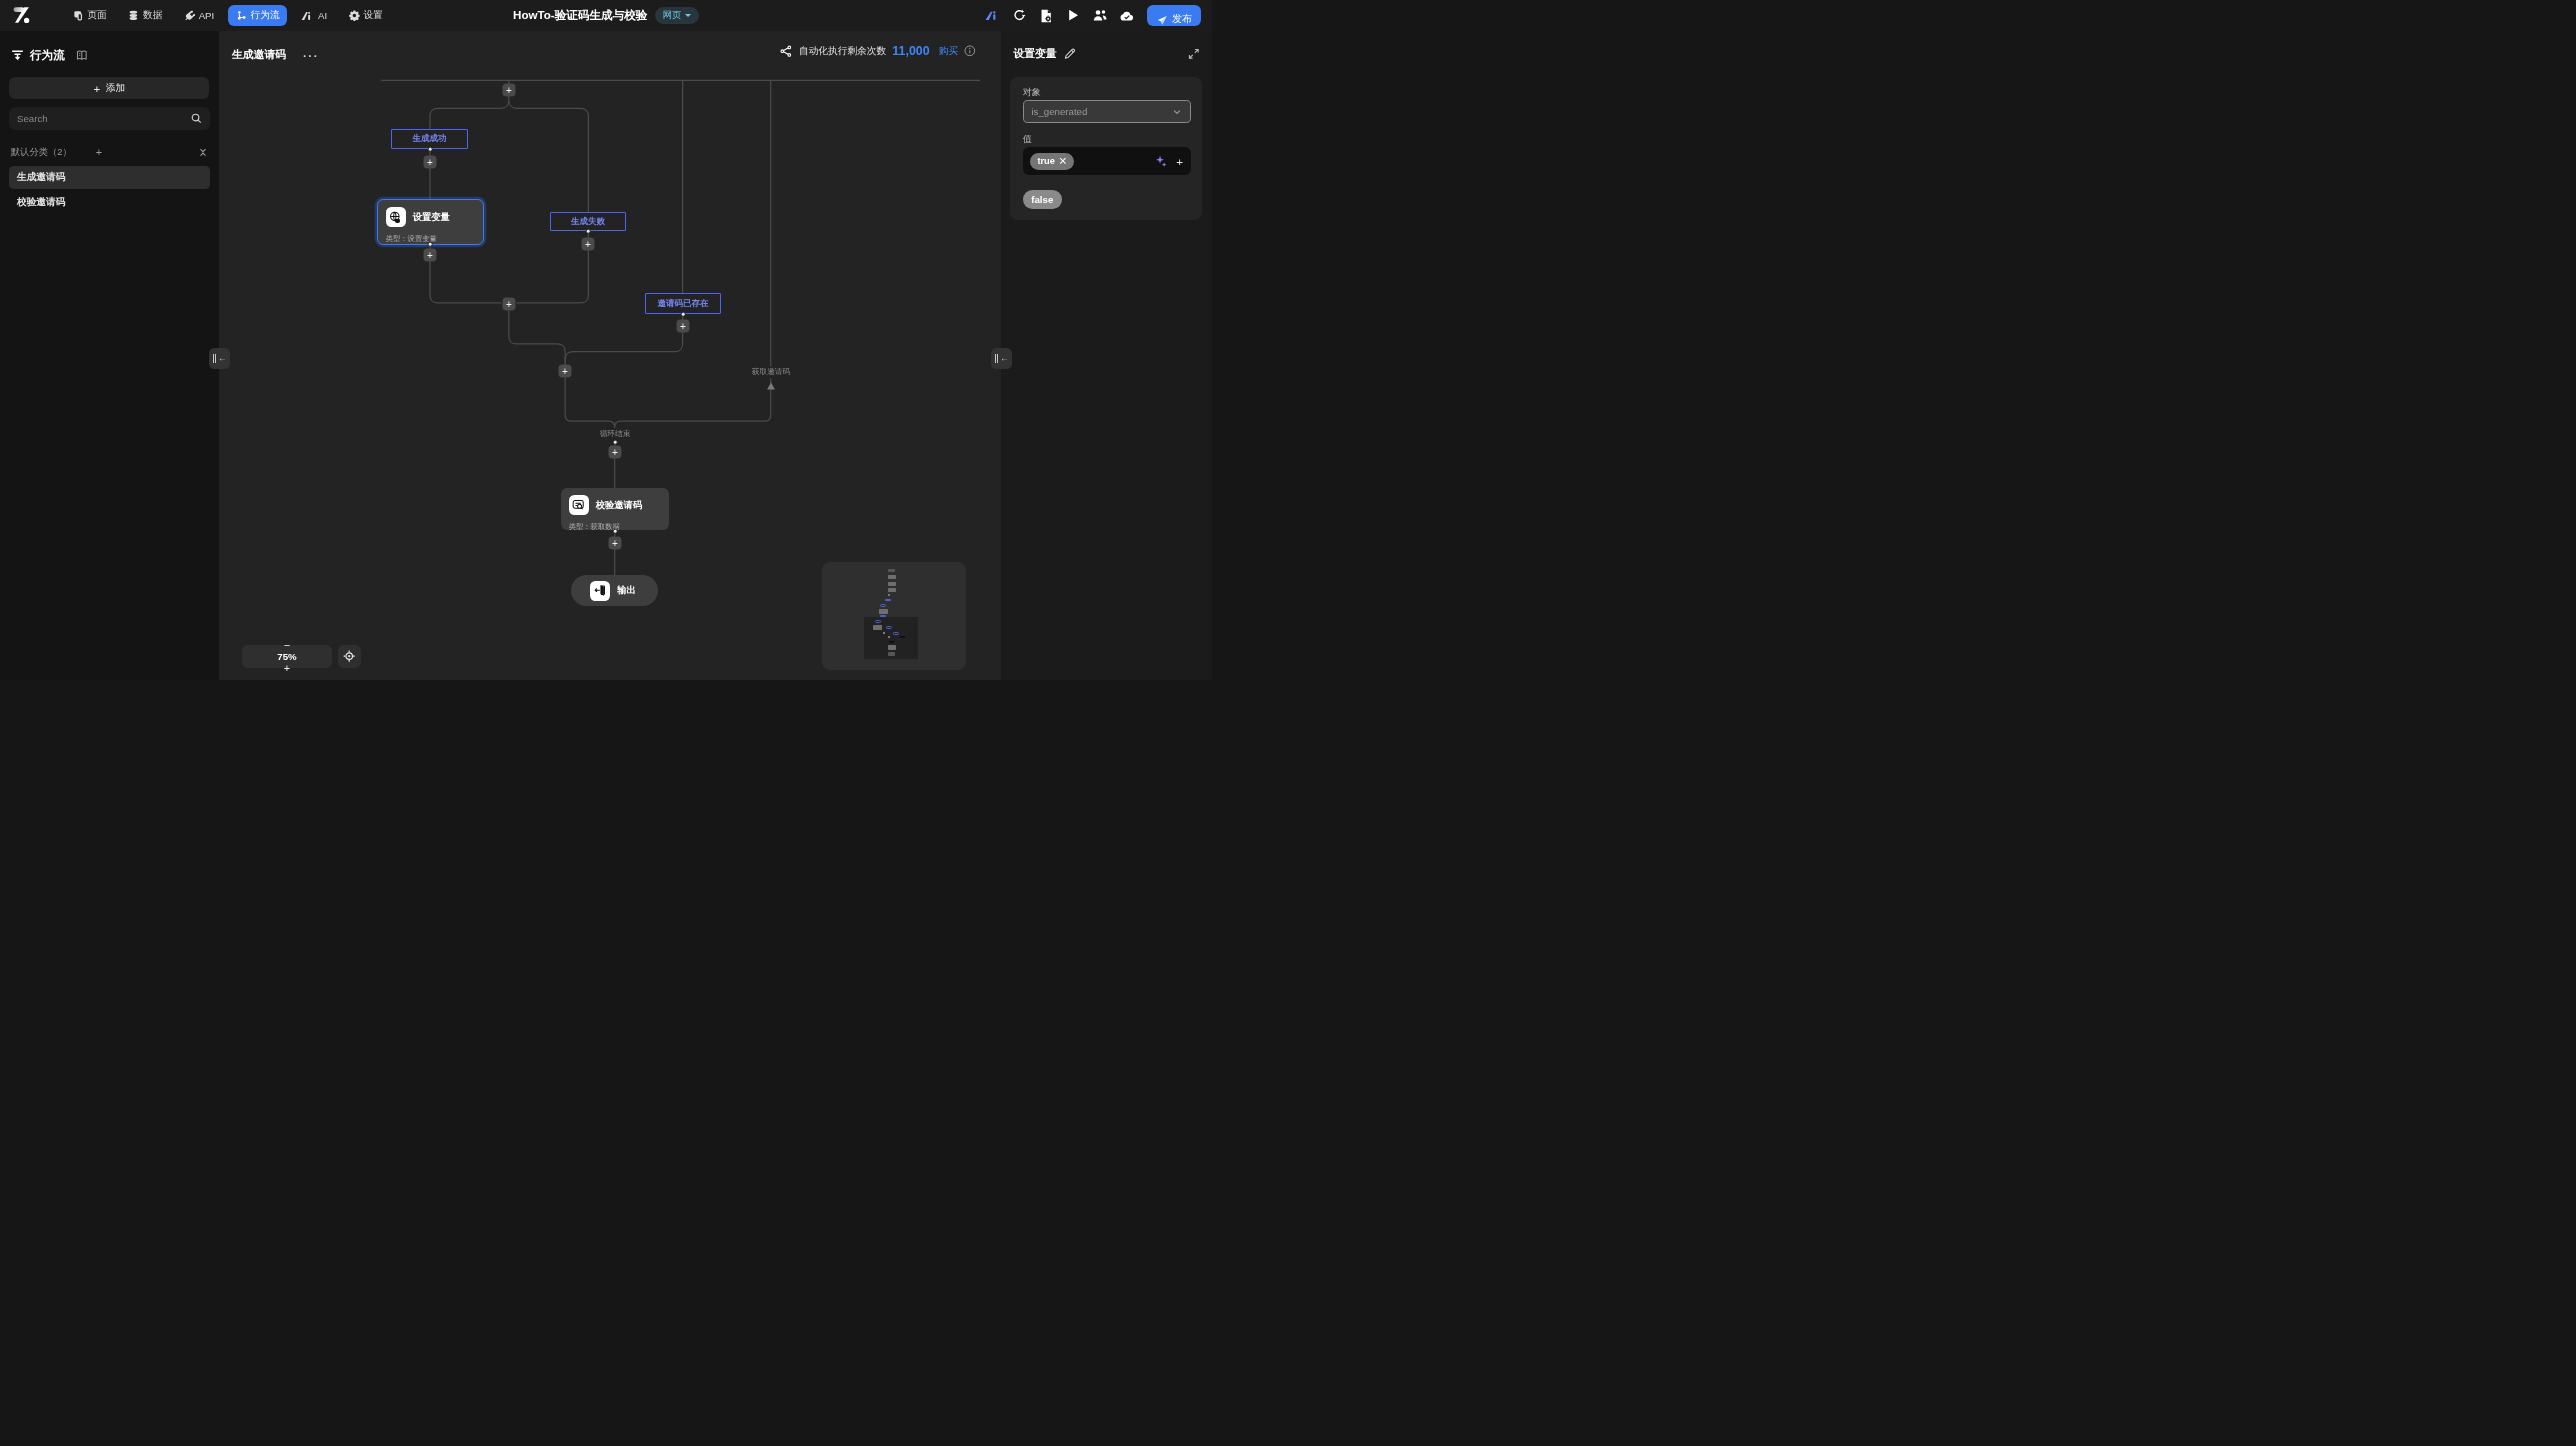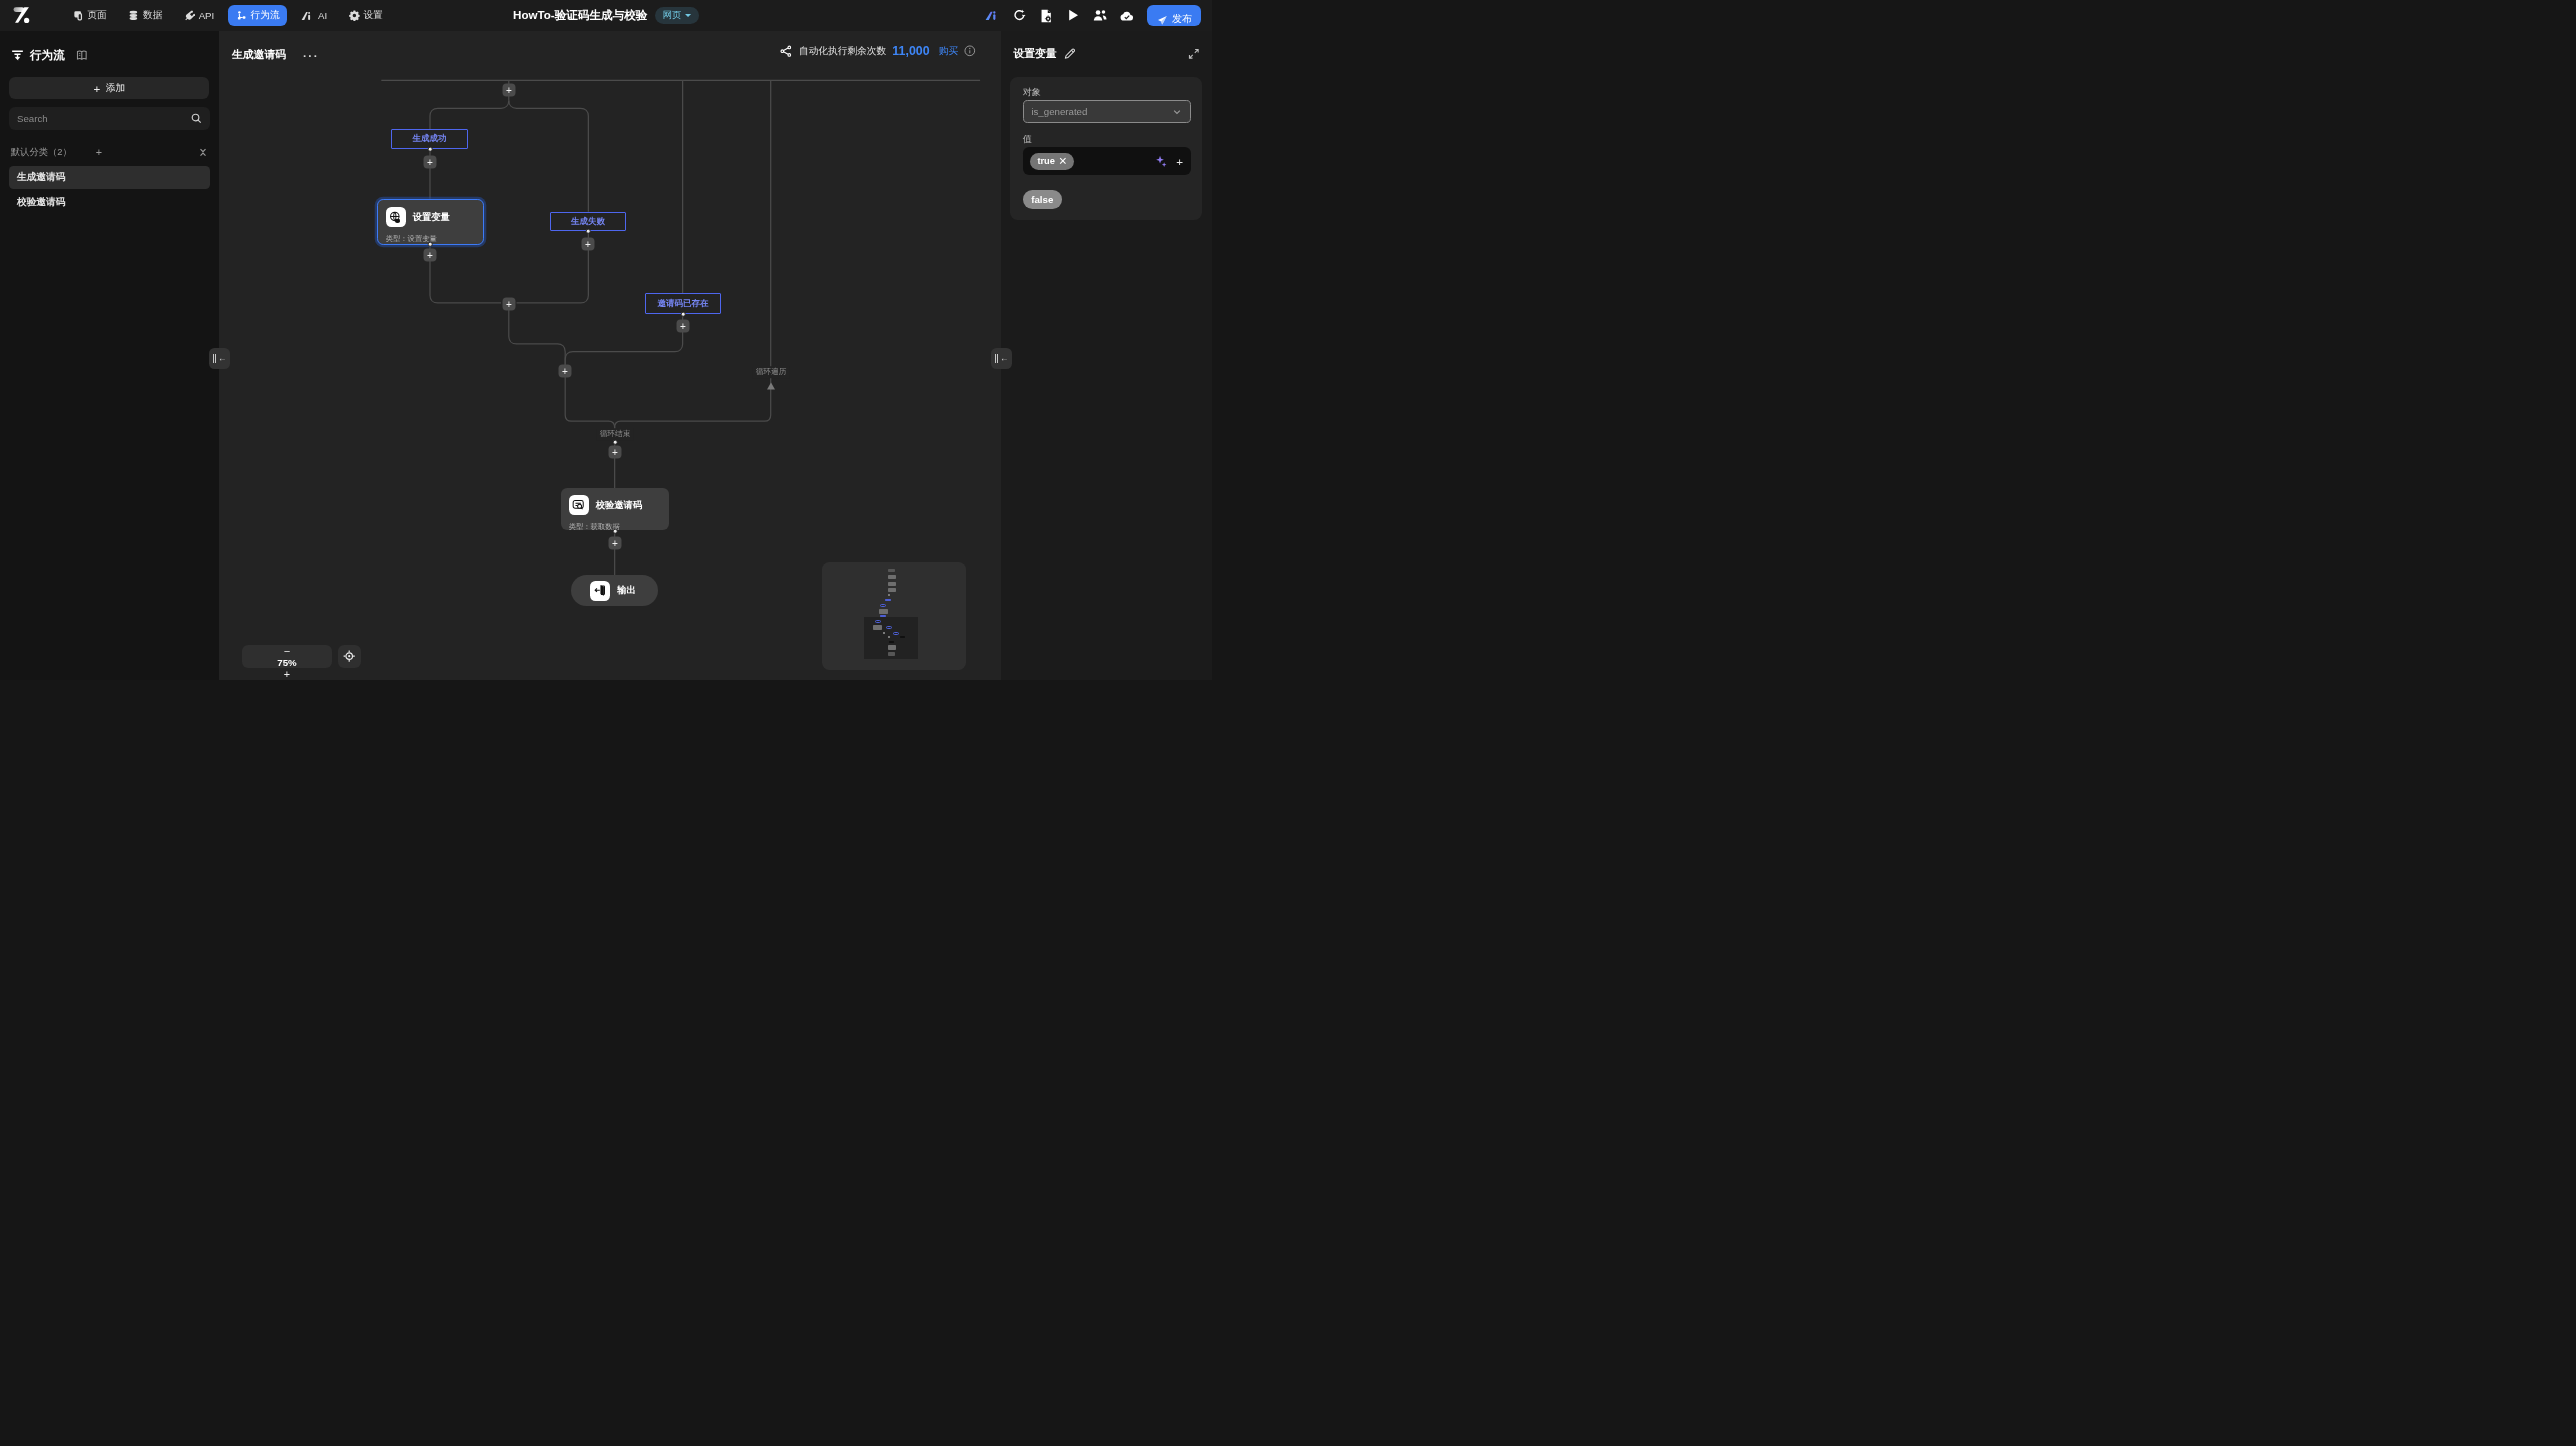--- a/index.html
+++ b/index.html
@@ -80,21 +80,21 @@
     z-index:4; cursor:pointer; }
   .plus::before { content:"+"; color:#f0f0f0; font-size:10px; line-height:1; }
   .cdot { position:absolute; width:4.6px; height:4.6px; background:#ececec; border:1.5px solid #262626;
     border-radius:50%; transform:translate(-50%,-50%); z-index:4; }
   .edge-label { position:absolute; transform:translate(-50%,-50%); background:#232323; color:#8d8d8d;
     font-size:7.7px; padding:0.8px 3.1px; z-index:3; white-space:nowrap; }
   .arrow-up { position:absolute; width:0; height:0; transform:translate(-50%,-50%);
     border-left:4.6px solid transparent; border-right:4.6px solid transparent; border-bottom:7px solid #7a7a7a; z-index:3; }
 
   .zoombar { position:absolute; left:23px; top:614px; width:90px; height:23px; background:#2f2f2f;
-    border-radius:6.2px; display:flex; align-items:center; justify-content:space-between; padding:0 9.3px; z-index:6;flex-direction:column; }
+    border-radius:6.2px; display:flex; align-items:center; justify-content:center; padding:0 9.3px; z-index:6;flex-direction:column; }
   .zminus, .zplus { color:#efefef; cursor:pointer; font-size:10.8px; width:10.8px; text-align:center; }
   .zminus::before { content:"−"; } .zplus::before { content:"+"; }
   .zlevel { color:#fff; font-size:9.7px; font-weight:bold; }
   .locate-btn { position:absolute; left:119px; top:614px; width:23px; height:23px; background:#2f2f2f;
     border-radius:6.2px; display:flex; align-items:center; justify-content:center; cursor:pointer; z-index:6; }
 
   .minimap { position:absolute; left:603px; top:531px; width:144px; height:108px;
     background:rgba(72,72,72,.35); border-radius:7.7px; z-index:6; overflow:hidden; }
   .mm-viewport { position:absolute; background:rgba(22,22,22,.5); }
   .mm-bar { position:absolute; background:#6e6e6e; border-radius:0.8px; }
@@ -415,21 +415,21 @@
     <div class="plus" style="left:290px;top:59px"></div>
     <div class="plus" style="left:211px;top:131px"></div>
     <div class="plus" style="left:211px;top:224px"></div>
     <div class="plus" style="left:369px;top:213px"></div>
     <div class="plus" style="left:290px;top:273px"></div>
     <div class="plus" style="left:464px;top:295px"></div>
     <div class="plus" style="left:346px;top:340px"></div>
     <div class="plus" style="left:396px;top:421px"></div>
     <div class="plus" style="left:396px;top:512px"></div>
 
-    <div class="edge-label" style="left:552px;top:341px">循环遍历</div>
+    <div class="edge-label" style="left:552px;top:341px">获取邀请码</div>
     <div class="arrow-up" style="left:552px;top:355px"></div>
     <div class="edge-label" style="left:396px;top:403px">循环结束</div>
 
     <div class="zoombar">
       <span class="zminus"></span>
       <span class="zlevel">75%</span>
       <span class="zplus"></span>
     </div>
     <div class="locate-btn">
       <svg width="12.4" height="12.4" viewBox="0 0 16 16" fill="none" stroke="#efefef" stroke-width="1.5">

